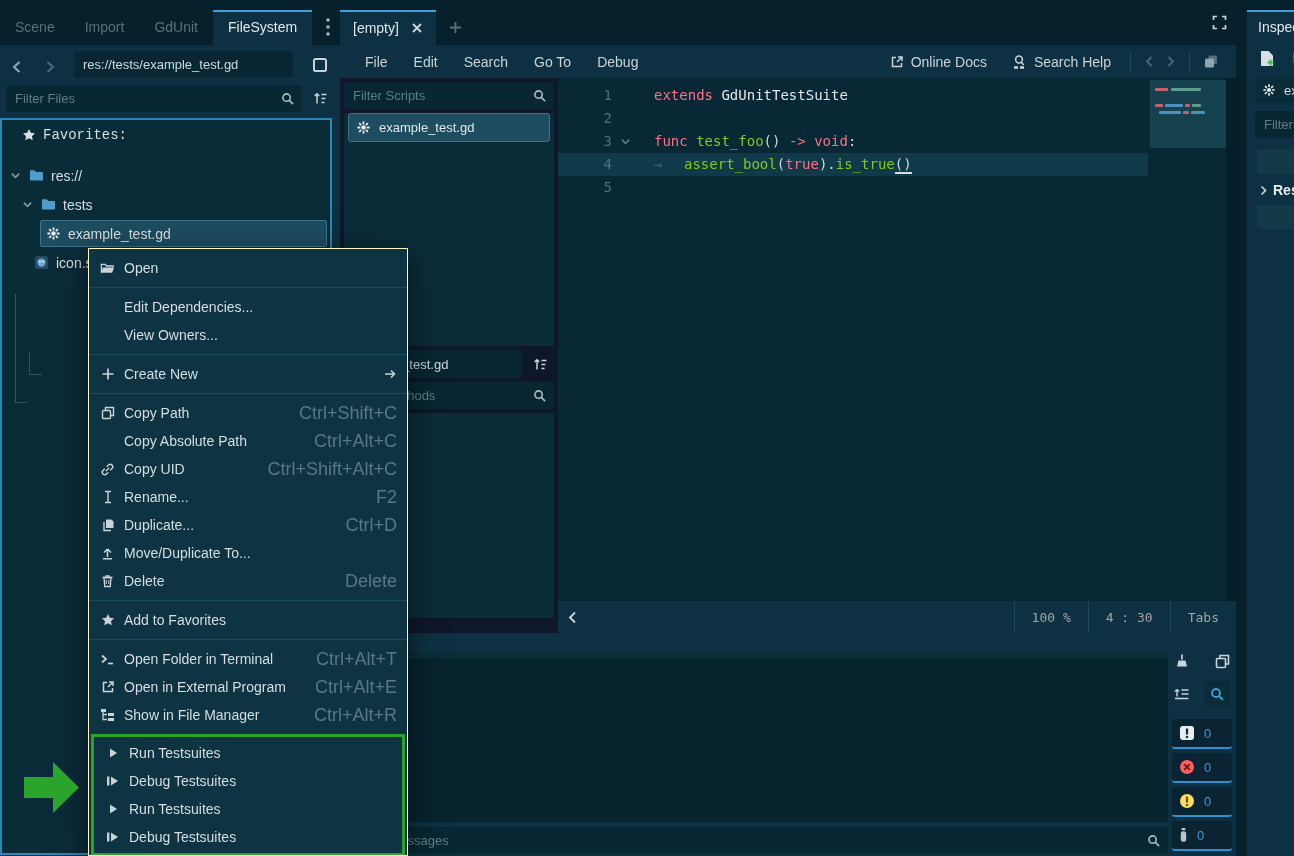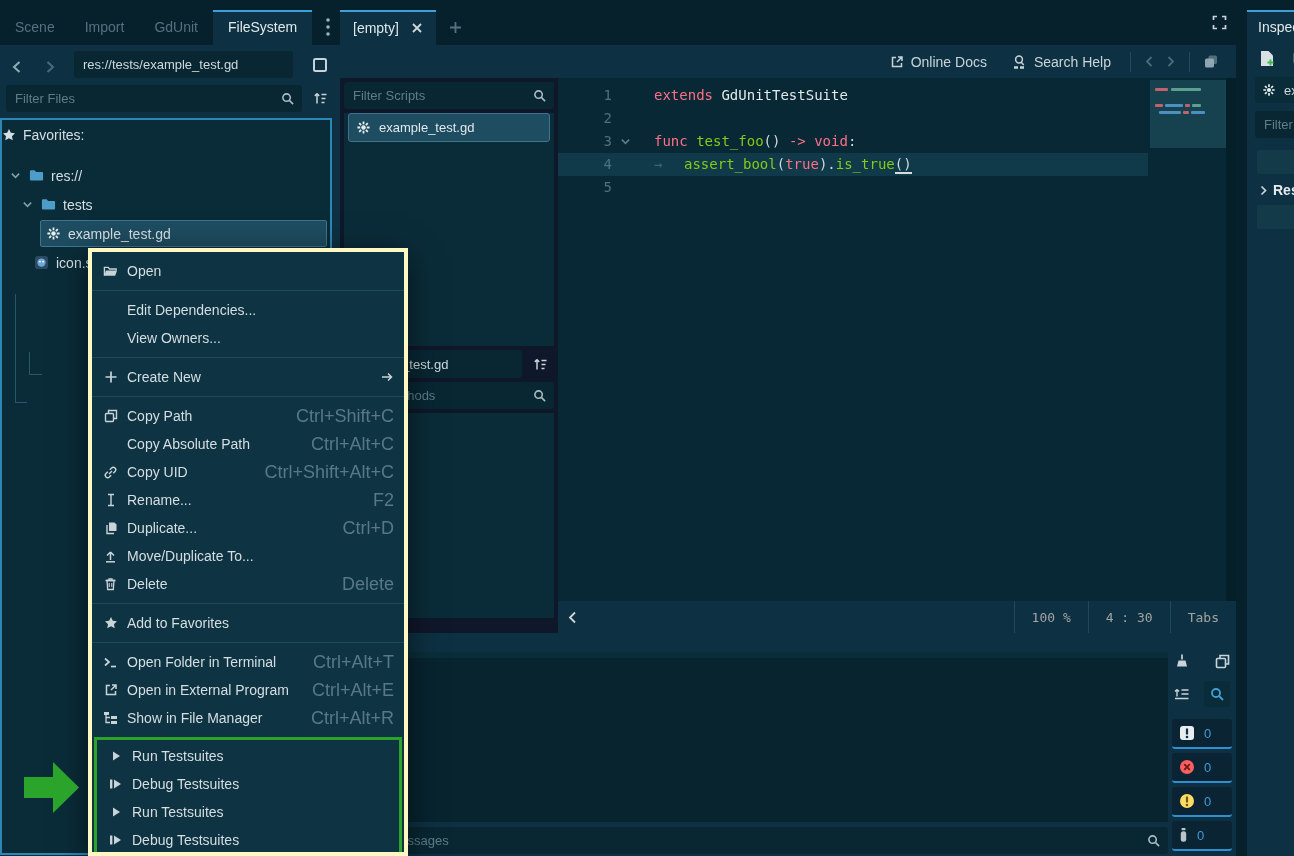--- a/index.html
+++ b/index.html
@@ -94,21 +94,21 @@
   .rstrip{height:10px;background:#07212c}
   .rtab{border-top:2px solid #3fa0d8;background:#0d3142;padding:7px 0 9px 11px;color:#e1e8eb;white-space:nowrap}
   .ricons{display:flex;gap:17px;padding:6px 0 0 12px}
   .rres{margin:10px 0 0 8px;height:26px;background:#0a2c38;border-radius:3px;display:flex;align-items:center;gap:8px;padding:0 7px;white-space:nowrap;font-size:13px;width:200px;box-sizing:border-box}
   .rfilter{margin:8px 0 0 8px;width:200px}
   .rbox{margin:12px 0 0 10px;width:120px;height:24px;background:#123a49;border-radius:2px}
   .rsect{margin:8px 0 0 12px;font-weight:bold;color:#e6ecee;white-space:nowrap;display:flex;align-items:center;gap:5px}
   .rbox2{margin:7px 0 0 10px}
 
   
-  .ctx{position:absolute;left:88px;top:248px;width:320px;height:608px;background:#0e3342;border:4px solid #fef9c3;box-shadow:0 8px 30px rgba(0,0,0,.55);box-sizing:border-box;padding-top:5px;z-index:50;overflow:hidden}
+  .ctx{position:absolute;left:88px;top:248px;width:320px;height:608px;background:#0e3342;border:1px solid #fef9c3;box-shadow:0 8px 30px rgba(0,0,0,.55);box-sizing:border-box;padding-top:5px;z-index:50;overflow:hidden}
   .mi{height:28px;display:flex;align-items:center;padding:0 10px;color:#d5dee2}
   .mic{width:17px;margin-right:8px;display:flex;justify-content:center;color:#c9d4d9;flex:none}
   .mlbl{flex:1;white-space:nowrap}
   .msc{color:#587887;font-size:18px;white-space:nowrap}
   .msub{color:#c9d4d9;margin-left:8px}
   .msep{height:1px;background:#1a4a5c;margin:5px 0}
   .ctx-group{border:3px solid #2ba32b;margin:5px 2px 0;padding:2px 0}
 
   .green-arrow{position:absolute;left:24px;top:760px;z-index:60}
 </style>
@@ -164,21 +164,21 @@
       <span class="sqbtn ic">
         <svg width="15" height="15" viewBox="0 0 15 15">
             <path d="M4 2.5v10M4 2.5L1.8 5M4 2.5L6.2 5" stroke="currentColor" stroke-width="1.5" fill="none"></path>
             <path d="M8.5 3.5h5M8.5 7.5h4M8.5 11.5h3" stroke="currentColor" stroke-width="1.5"></path>
           </svg>
       </span>
     </div>
     <div class="tree" id="file-tree">
       <div class="guide" style="position:absolute;left:13px;top:174px;width:11px;height:108px;border-left:1px solid;border-bottom:1px solid"></div>
       <div class="guide" style="position:absolute;left:27px;top:232px;width:12px;height:22px;border-left:1px solid;border-bottom:1px solid"></div>
-    <div class="trow" style="">
+    <div class="trow" style="padding-left: 20px; font-family: Liberation Mono, monospace;">
           <span class="ic">
             <svg width="14" height="14" viewBox="0 0 16 16">
               <path fill="currentColor" d="M8 1.2l2.1 4.3 4.7.6-3.4 3.2.9 4.6L8 11.6l-4.3 2.3.9-4.6L1.2 6.1l4.7-.6z"></path>
             </svg>
           </span>
           <span class="tlbl">Favorites:</span>
         </div>
         <div class="trow" style="padding-left: 6px; margin-top: 12px;">
           <span class="ic exp">
             <svg width="11" height="11" viewBox="0 0 12 12">
@@ -247,20 +247,27 @@
       </span>
       <span class="fsbtn ic">
         <svg width="17" height="17" viewBox="0 0 17 17">
             <g stroke="currentColor" stroke-width="1.7" fill="none">
               <path d="M6 2.5H2.5V6M11 2.5h3.5V6M6 14.5H2.5V11M11 14.5h3.5V11"></path>
             </g>
           </svg>
       </span>
     </div>
     <div class="emenu">
+      <span id="editor-menus" style="display:flex">
+          <span class="emi">File</span>
+          <span class="emi">Edit</span>
+          <span class="emi">Search</span>
+          <span class="emi">Go To</span>
+          <span class="emi">Debug</span>
+        </span>
       <span class="espace"></span>
       <span class="docbtn">
         <span class="ic">
           <svg width="14" height="14" viewBox="0 0 14 14">
               <path d="M6 2.5H2.5v9h9V8" stroke="currentColor" stroke-width="1.5" fill="none"></path>
               <path d="M8 2h4v4M12 2L7 7" stroke="currentColor" stroke-width="1.5" fill="none"></path>
             </svg>
         </span>
         <span>Online Docs</span>
       </span>

